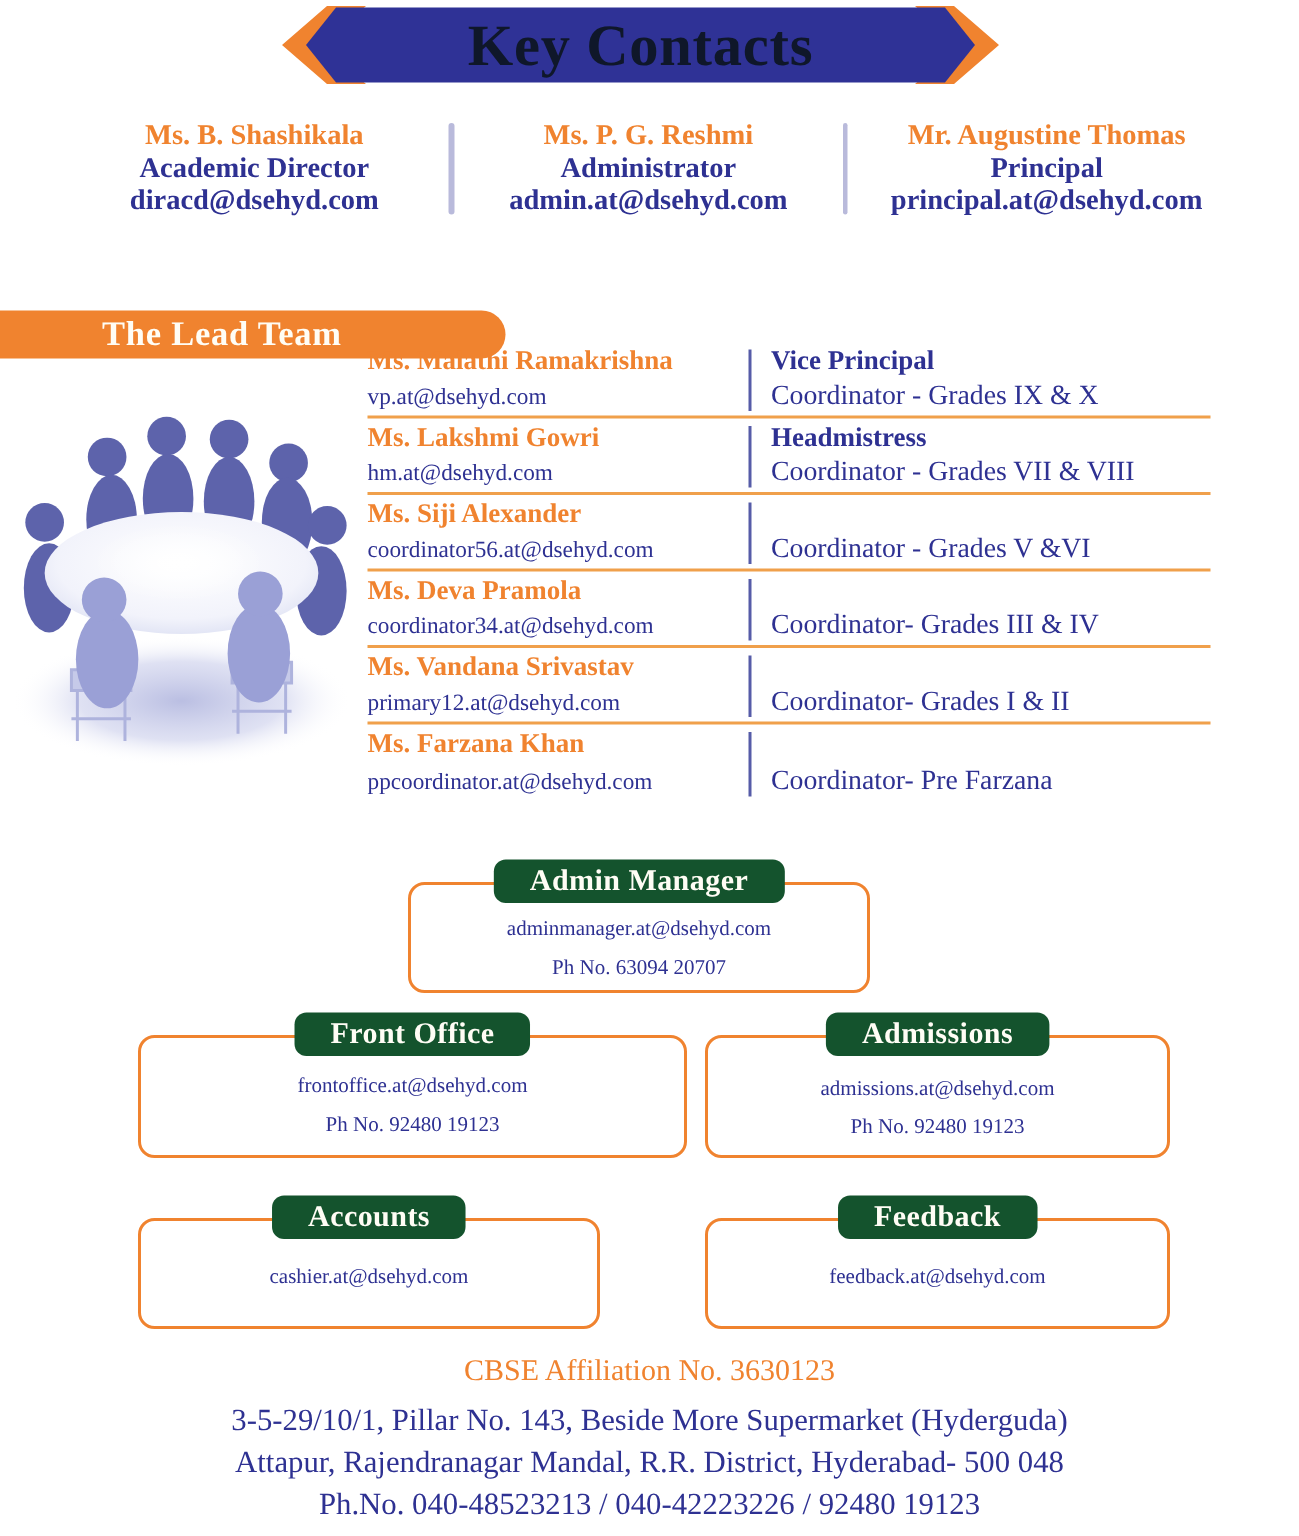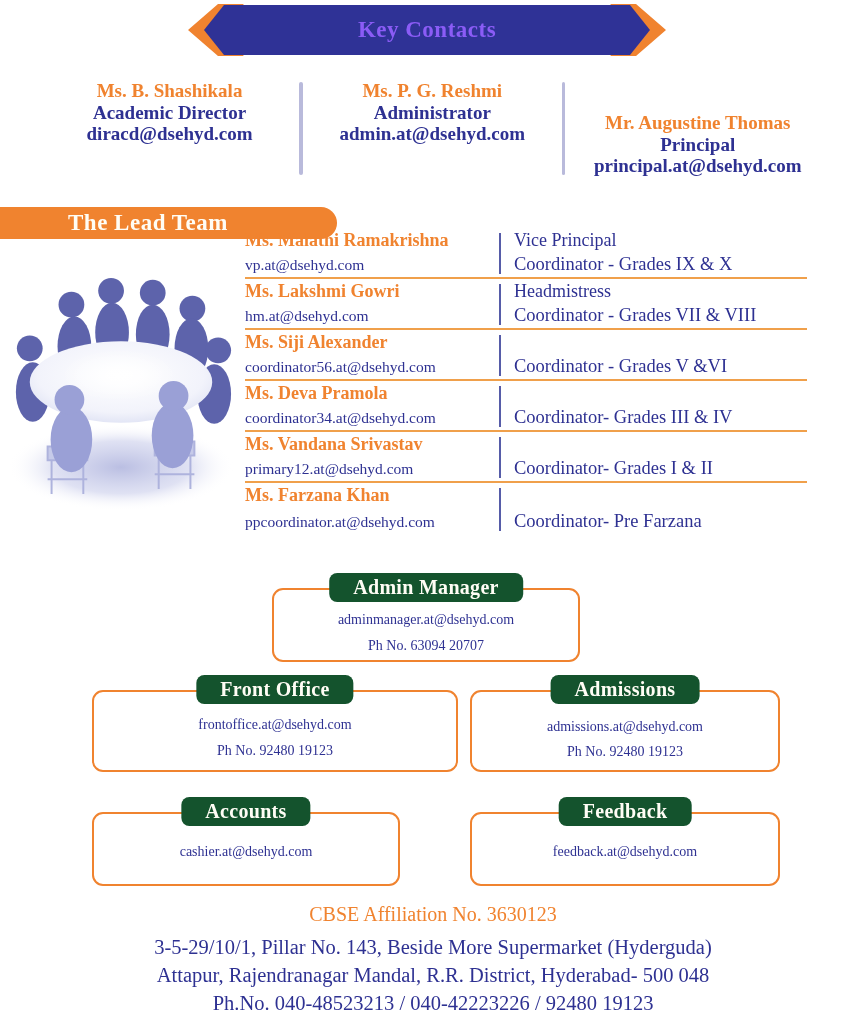--- a/index.html
+++ b/index.html
@@ -7,34 +7,34 @@
     position:relative; width:866px; height:1024px; margin:0 auto;
     background:#ffffff; overflow:hidden;
     font-family:"Liberation Serif", serif; color:#2E3192;
   }
 
   
   .top-banner { position:absolute; left:188px; top:4px; width:478px; height:52px; }
   .top-banner svg { position:absolute; inset:0; }
   .top-banner .title {
     position:absolute; inset:0; display:flex; align-items:center; justify-content:center;
-    color:#8b5cf6; font-size:23px; font-weight:bold; letter-spacing:0.5px;
+    color:#0f172a; font-size:39px; font-weight:bold; letter-spacing:0.5px;
   }
 
   
   .contacts-row {
     position:absolute; left:55px; top:80px; width:760px;
     display:flex; align-items:stretch; justify-content:space-between;gap:15px;
   }
   .contact { text-align:center; line-height:21.5px; font-size:19px; font-weight:bold; }
   .contact .c-name { color:#F0832F; }
   .contact .c-role, .contact .c-email { color:#2E3192; }
   .contact-col1 { width:250px; }
   .contact-col2 { width:250px; }
-  .contact-col3 { width:256px;margin-top:32px; }
+  .contact-col3 { width:256px; }
   .v-sep { width:4px; background:#b9badb; margin:2px 0; border-radius:2px; }
 
   
   .lead-banner {
     position:absolute; left:0; top:191px; width:337px; height:32px;
     background:#F0832F; border-radius:0 16px 16px 0;
     color:#fffdf5; font-size:23px; font-weight:bold; line-height:31px;
     padding-left:68px; box-sizing:border-box; letter-spacing:0.5px;margin-top:16px;
   }
 
@@ -46,21 +46,21 @@
   .lt-row {
     display:flex; height:51px; box-sizing:border-box;
     border-bottom:2px solid #F0A04B; padding-top:2px;
   }
   .lt-row.last { border-bottom:none; }
   .lt-left { width:254px; display:flex; flex-direction:column; justify-content:space-between; padding:1px 0 4px; }
   .lt-right { flex:1; position:relative; padding-left:15px; display:flex; flex-direction:column; justify-content:flex-end; padding-bottom:3px; }
   .lt-right::before { content:""; position:absolute; left:0; top:3px; bottom:3px; width:2px; background:#565CA8; }
   .lt-name  { color:#F0832F; font-weight:bold; font-size:18px; line-height:19px; }
   .lt-email { color:#2E3192; font-size:15.5px; line-height:17px; }
-  .lt-role  { color:#2E3192; font-weight:normal; font-size:18px; line-height:20px; margin-bottom:auto; }
+  .lt-role  { color:#2E3192; font-weight:bold; font-size:18px; line-height:20px; margin-bottom:auto; }
   .lt-role:empty { display:none; }
   .lt-detail{ color:#2E3192; font-size:18.5px; line-height:20px; }
 
   
   .cbox {
     position:absolute; background:#ffffff; border:2px solid #F0832F; border-radius:11px;
     text-align:center; box-sizing:border-box;
   }
   .cbox .pill {
     position:absolute; top:-17px; left:50%; transform:translateX(-50%);

